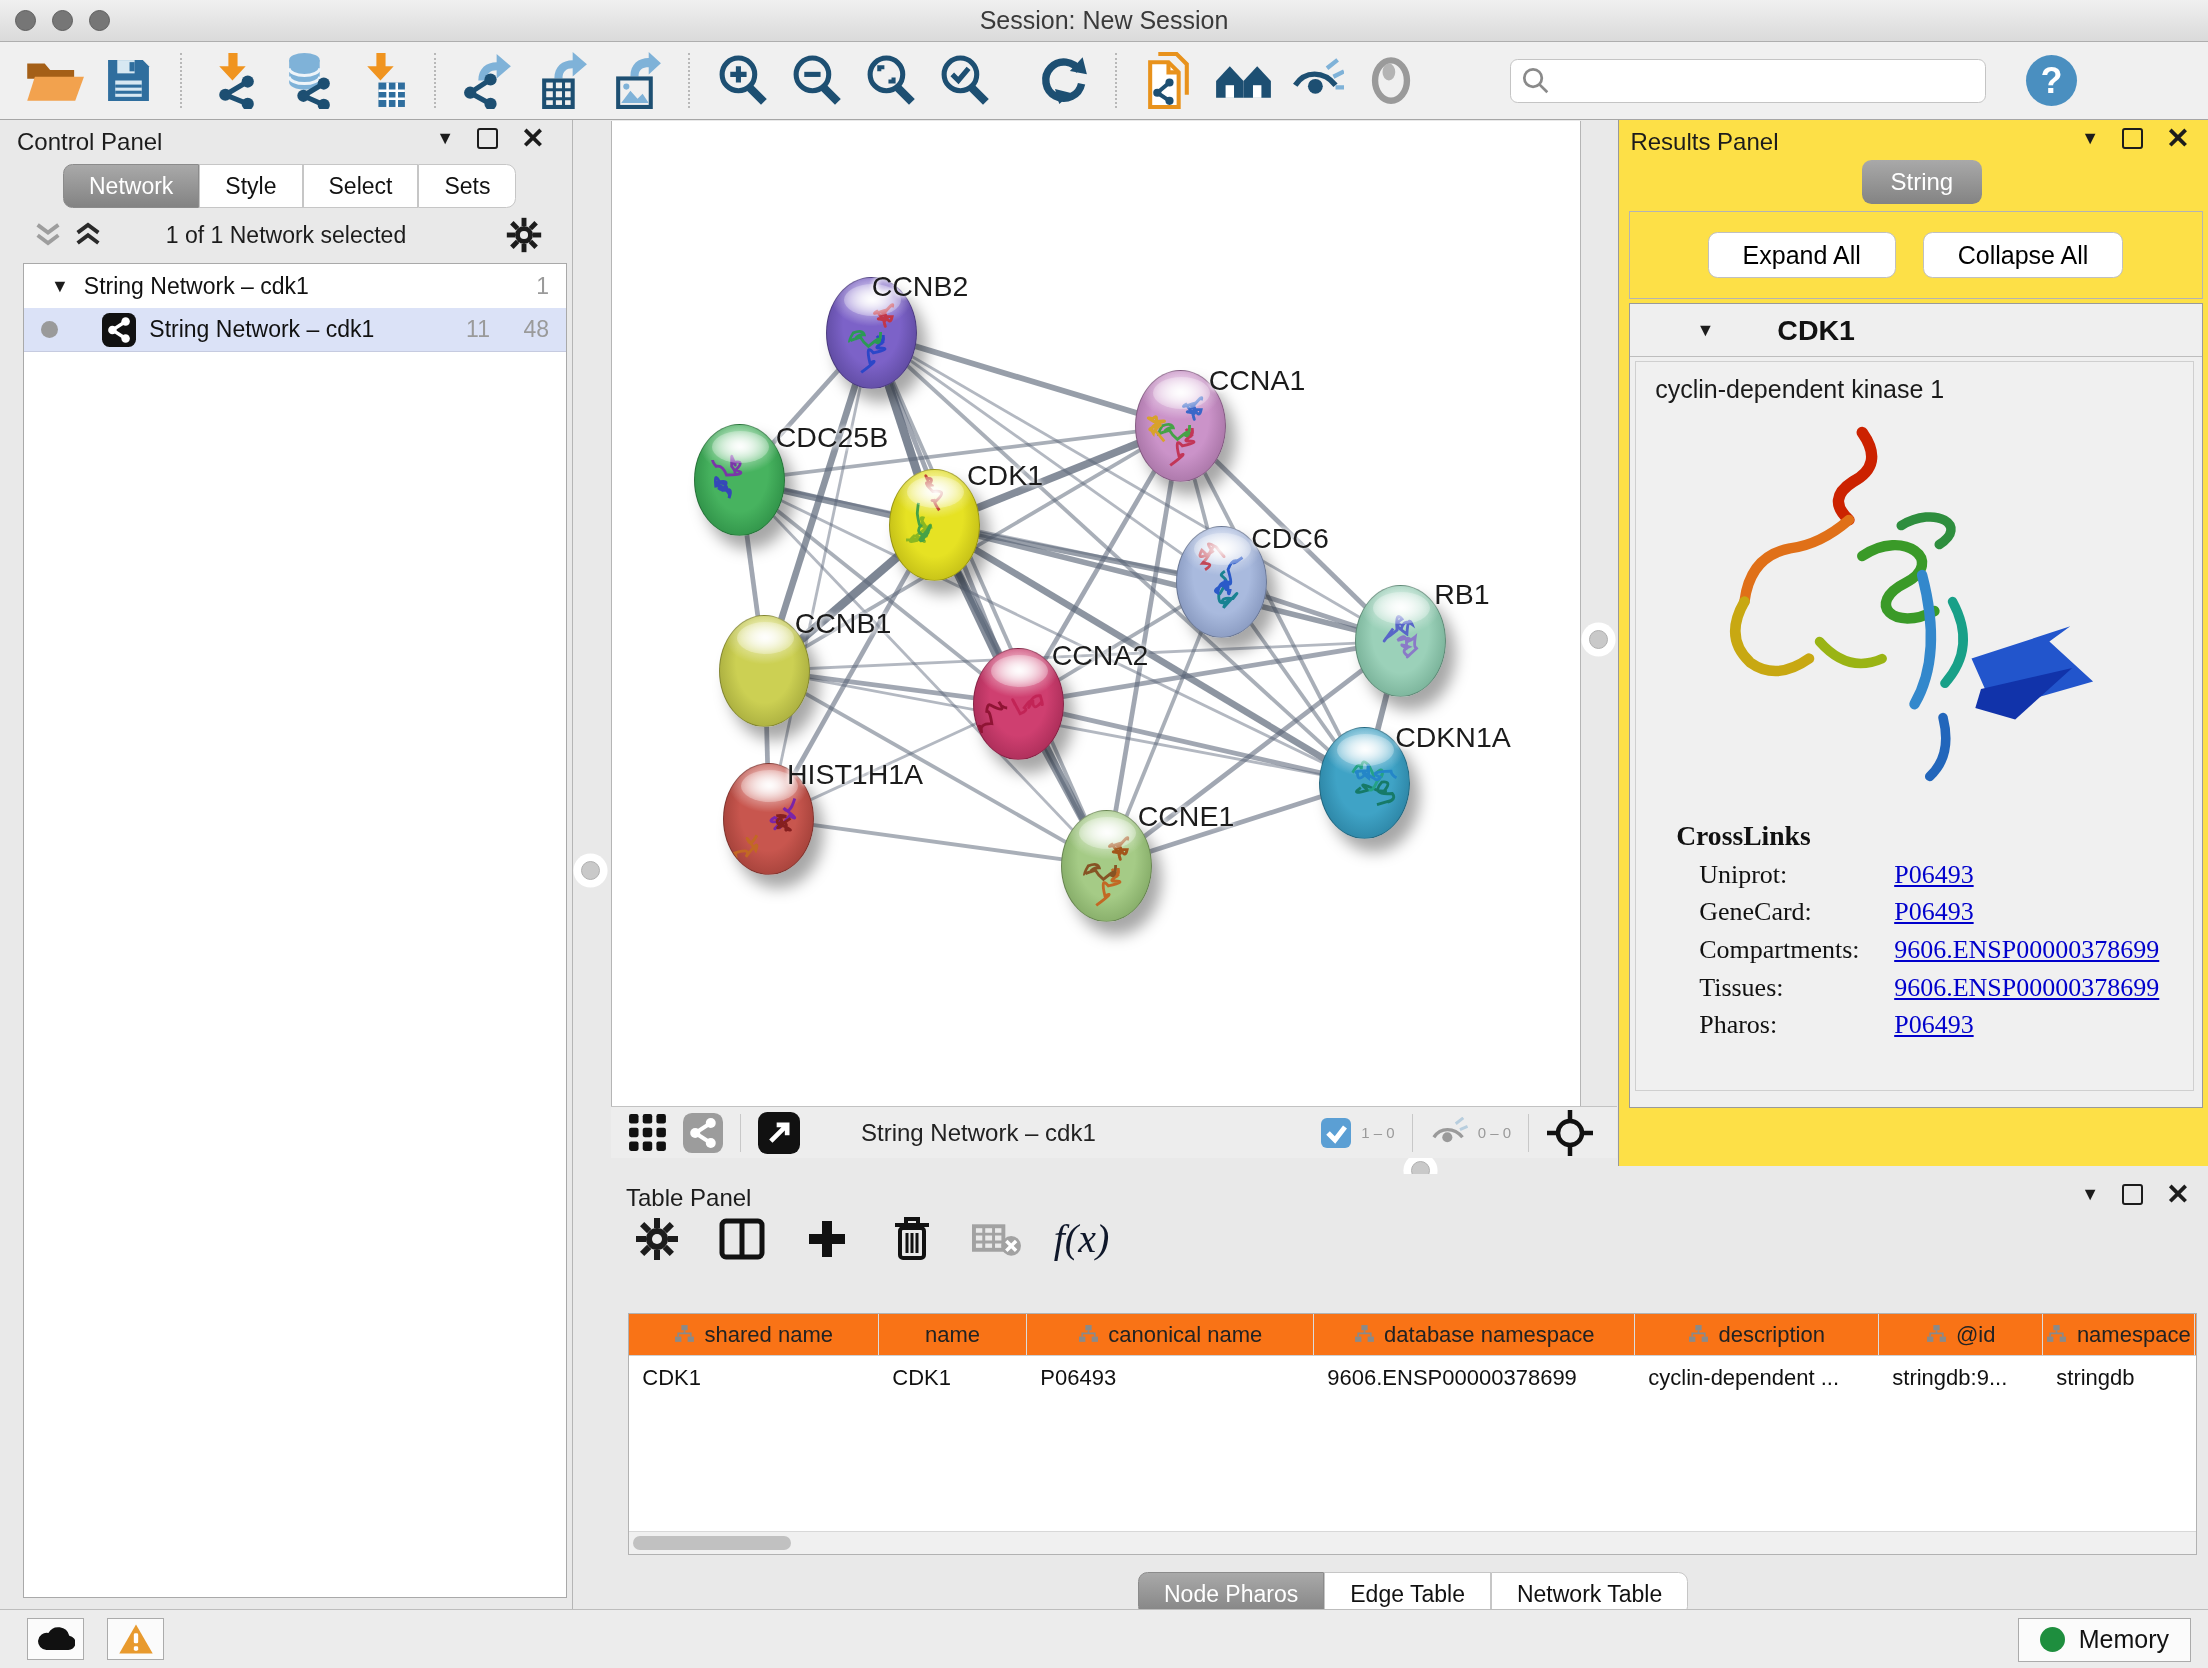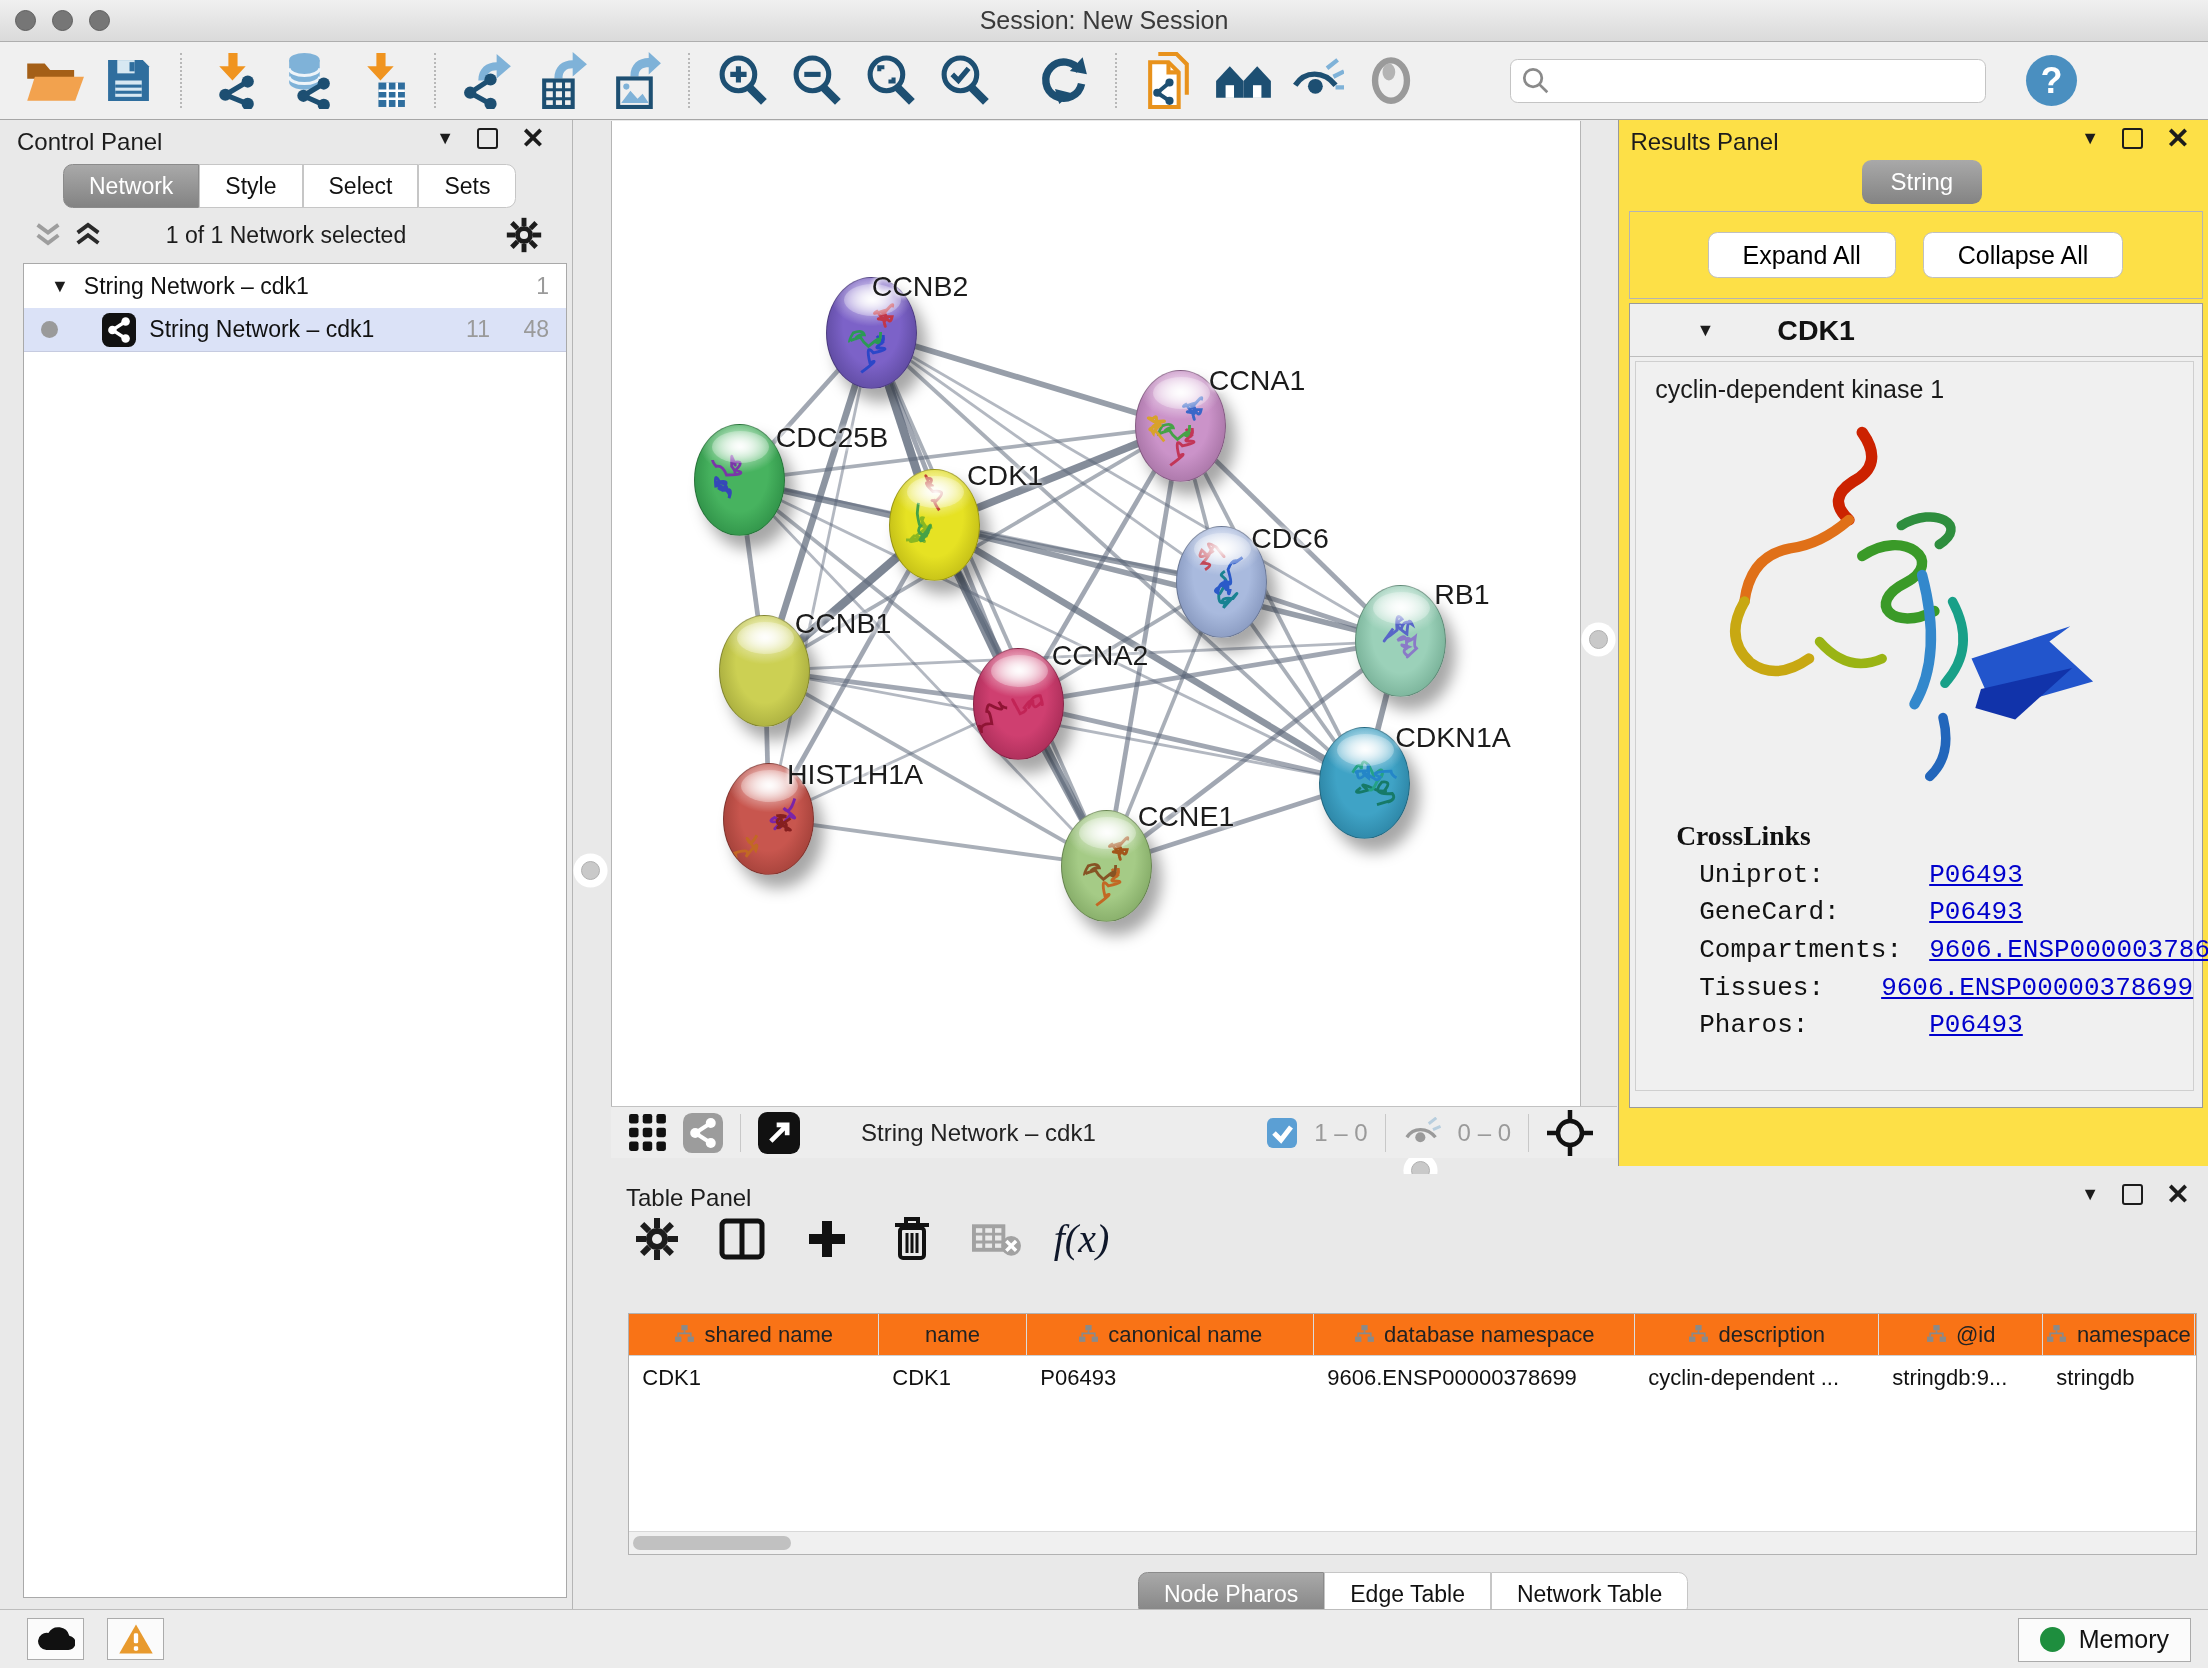--- a/index.html
+++ b/index.html
@@ -59,41 +59,41 @@
   .node { position:absolute; width:91px; height:112px; border-radius:50%;
     box-shadow:9.5px 13.3px 15px rgba(0,0,0,0.35); border:1px solid rgba(0,0,0,0.25); overflow:hidden; }
   .node::before { content:""; position:absolute; left:17px; top:5.7px; width:57px; height:32px;
     border-radius:50%; background:radial-gradient(ellipse at center, rgba(255,255,255,0.95), rgba(255,255,255,0)); }
   .nlabel { position:absolute; transform:translate(-50%,-50%); font-size:28.5px; color:#1b1b1b;
     text-shadow:0 0 4.8px #fff,0 0 4.8px #fff; white-space:nowrap; }
   .netbar { position:absolute; left:611px; top:1106px; width:1006px; height:52px; background:#ededed;
     border-top:1px solid #c2c2c2; display:flex; align-items:center; }
   .netbar .lbl { font-size:24px; color:#222; margin-left:61px; }
   .nbsep { height:38px; border-left:1px solid #c8c8c8; margin:0 17px; }
-  .nbnum { font-size:24px; color:#9a9a9a; margin-left:17px; }
+  .nbnum { font-size:15px; color:#9a9a9a; margin-left:10px; }
 
   
   .results { position:absolute; left:1618px; top:120px; width:591px; height:1046px; background:#fde047;
     border-left:1px solid #9a9a9a; }
   .rp-tab { position:absolute; left:243px; top:40px; height:44px; padding:0 28.5px; border-radius:9.5px;
     background:linear-gradient(#a9a9a9,#838383); color:#fff; font-size:24px; display:flex; align-items:center; }
   .rp-box1 { position:absolute; left:9.5px; top:91px; width:574px; height:88px; border:1px solid #b4b4b4;
     display:flex; align-items:center; justify-content:center; gap:27px; }
   .rbtn { height:46px; padding:0 34px; background:#fff; border:1px solid #c0c0c0; border-radius:9.5px;
     font-size:25px; display:flex; align-items:center; }
   .rp-box2 { position:absolute; left:9.5px; top:183px; width:574px; height:805px; border:1.9px solid #9a9a9a;
     background:#efefef; }
   .cdk1row { height:53px; border-bottom:1px solid #bdbdbd; display:flex; align-items:center; }
   .cdk1row .g { font-size:28.5px; font-weight:bold; margin-left:63px; color:#111; }
   .rp-inner { position:absolute; left:5.7px; top:57px; width:559px; height:730px; background:#f0f0f0;
     border:1px solid #cfcfcf; }
   .rp-desc { font-size:25px; color:#1a1a1a; padding:13.3px 0 0 19px; }
   .xl-head { font-family:"Liberation Serif", serif; font-weight:bold; font-size:27.6px; color:#111;
     margin:17px 0 5.7px 40px; }
-  .xlrow { display:flex; font-family:Liberation Mono, monospace; font-size:26px; margin:7.6px 0 7.6px 63px;gap:35px; }
+  .xlrow { display:flex; font-family:Liberation Serif, serif; font-size:26px; margin:7.6px 0 7.6px 63px; }
   .xlrow .k { width:195px; color:#111; }
   .xlrow .v { color:#0000cc; text-decoration:underline; }
 
   
   .tablepanel { position:absolute; left:611px; top:1174px; width:1598px; height:436px; background:#e9e9e9; }
   .tp-toolbar { position:absolute; left:19px; top:38px; display:flex; align-items:center; gap:32px; }
   .tp-ic { width:53px; height:53px; display:flex; align-items:center; justify-content:center; }
   .fx { font-family:"Liberation Serif", serif; font-style:italic; font-size:40px; color:#0f172a; }
   .tbox { position:absolute; left:17px; top:139px; width:1569px; height:242px; background:#fff;
     border:1px solid #b2b2b2; overflow:hidden; }

